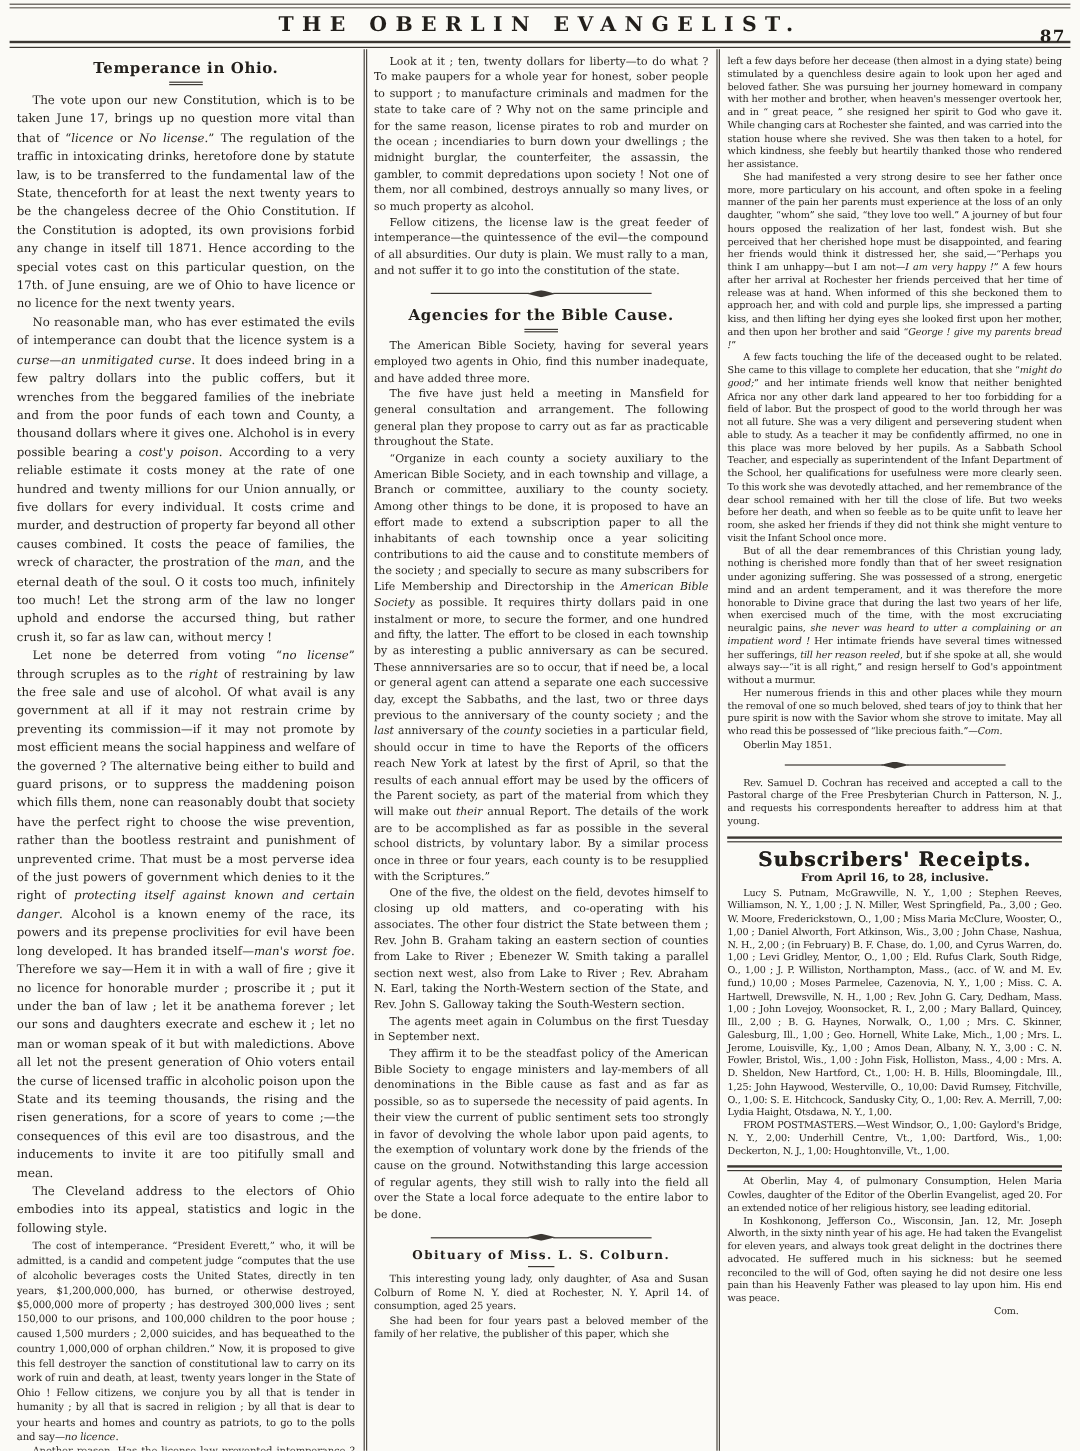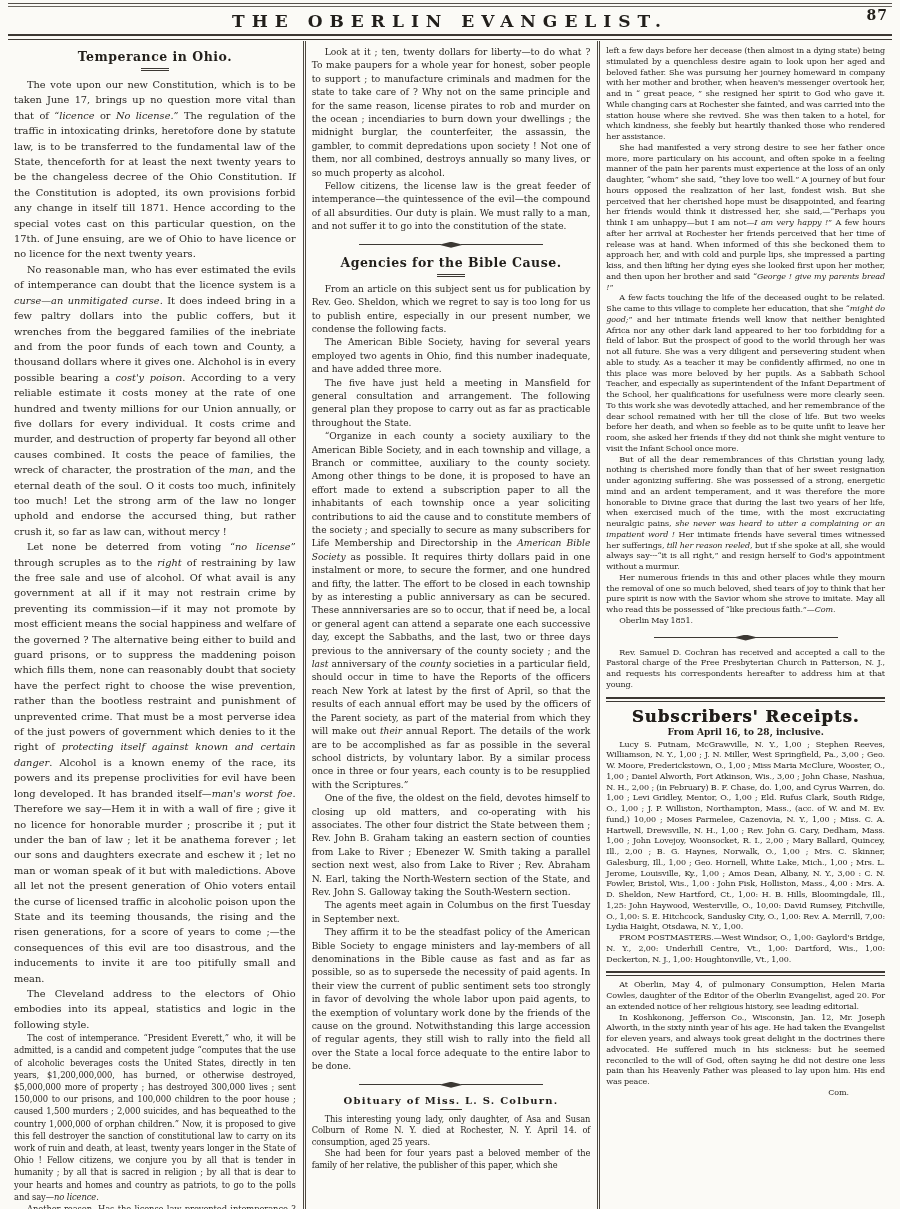--- a/index.html
+++ b/index.html
@@ -6,21 +6,21 @@
   body{
     width:900px;height:1209px;overflow:hidden;position:relative;
     background:#fbfaf6;color:#221f1b;
     font-family:"DejaVu Serif", serif;
     -webkit-font-smoothing:antialiased;
   }
   .page{position:absolute;inset:0;padding:0 8px;box-sizing:border-box;}
   .top-rule{height:2px;border-top:1px solid #55504a;border-bottom:1px solid #6a655e;margin-top:3px;}
   .masthead{position:relative;height:27px;display:flex;align-items:center;justify-content:center;}
   .masthead .title{font-size:17px;font-weight:bold;letter-spacing:7px;white-space:nowrap;}
-  .masthead .pageno{position:absolute;right:4px;top:0;font-size:14px;font-weight:bold;letter-spacing:1px;}
+  .masthead .pageno{position:absolute;right:4px;top:16px;font-size:14px;font-weight:bold;letter-spacing:1px;}
   .head-rule{height:3px;border-top:2px solid #3c3833;border-bottom:1px solid #3c3833;margin-bottom:1px;}
   .sheet{display:grid;grid-template-columns:1fr 1fr 1fr;height:1172px;}
   .col{padding:5px 7px 0 6px;overflow:hidden;}
   .col2,.col3{border-left:3px double #4d4840;}
 
   .para{margin:0;text-align:justify;text-indent:13px;}
   i{font-style:italic;}
   .flush{text-indent:0;}
 
   .col1 .para{font-size:9.8px;line-height:15.4px;}
@@ -64,21 +64,20 @@
       </div>
     <div class="col col2">
         <p class="para">Look at it ; ten, twenty dollars for liberty—to do what ? To make paupers for a whole year for honest, sober people to support ; to manufacture criminals and madmen for the state to take care of ? Why not on the same principle and for the same reason, license pirates to rob and murder on the ocean ; incendiaries to burn down your dwellings ; the midnight burglar, the counterfeiter, the assassin, the gambler, to commit depredations upon society ! Not one of them, nor all combined, destroys annually so many lives, or so much property as alcohol.</p>
         <p class="para">Fellow citizens, the license law is the great feeder of intemperance—the quintessence of the evil—the compound of all absurdities. Our duty is plain. We must rally to a man, and not suffer it to go into the constitution of the state.</p>
         <div class="ornament">
           <span class="ln"></span>
           <span class="dm"></span>
           <span class="ln"></span>
         </div>
         <h2 class="art-head">Agencies for the Bible Cause.</h2>
-        <p class="para">From an article on this subject sent us for publication by Rev. Geo. Sheldon, which we regret to say is too long for us to publish entire, especially in our present number, we condense the following facts.</p>
         <p class="para">The American Bible Society, having for several years employed two agents in Ohio, find this number inadequate, and have added three more.</p>
         <p class="para">The five have just held a meeting in Mansfield for general consultation and arrangement. The following general plan they propose to carry out as far as practicable throughout the State.</p>
         <p class="para">“Organize in each county a society auxiliary to the American Bible Society, and in each township and village, a Branch or committee, auxiliary to the county society. Among other things to be done, it is proposed to have an effort made to extend a subscription paper to all the inhabitants of each township once a year soliciting contributions to aid the cause and to constitute members of the society ; and specially to secure as many subscribers for Life Membership and Directorship in the <i>American Bible Society</i> as possible. It requires thirty dollars paid in one instalment or more, to secure the former, and one hundred and fifty, the latter. The effort to be closed in each township by as interesting a public anniversary as can be secured. These annniversaries are so to occur, that if need be, a local or general agent can attend a separate one each successive day, except the Sabbaths, and the last, two or three days previous to the anniversary of the county society ; and the <i>last</i> anniversary of the <i>county</i> societies in a particular field, should occur in time to have the Reports of the officers reach New York at latest by the first of April, so that the results of each annual effort may be used by the officers of the Parent society, as part of the material from which they will make out <i>their</i> annual Report. The details of the work are to be accomplished as far as possible in the several school districts, by voluntary labor. By a similar process once in three or four years, each county is to be resupplied with the Scriptures.”</p>
         <p class="para">One of the five, the oldest on the field, devotes himself to closing up old matters, and co-operating with his associates. The other four district the State between them ; Rev. John B. Graham taking an eastern section of counties from Lake to River ; Ebenezer W. Smith taking a parallel section next west, also from Lake to River ; Rev. Abraham N. Earl, taking the North-Western section of the State, and Rev. John S. Galloway taking the South-Western section.</p>
         <p class="para">The agents meet again in Columbus on the first Tuesday in September next.</p>
         <p class="para">They affirm it to be the steadfast policy of the American Bible Society to engage ministers and lay-members of all denominations in the Bible cause as fast and as far as possible, so as to supersede the necessity of paid agents. In their view the current of public sentiment sets too strongly in favor of devolving the whole labor upon paid agents, to the exemption of voluntary work done by the friends of the cause on the ground. Notwithstanding this large accession of regular agents, they still wish to rally into the field all over the State a local force adequate to the entire labor to be done.</p>
         <div class="ornament">
           <span class="ln"></span>
           <span class="dm"></span>
           <span class="ln"></span>

